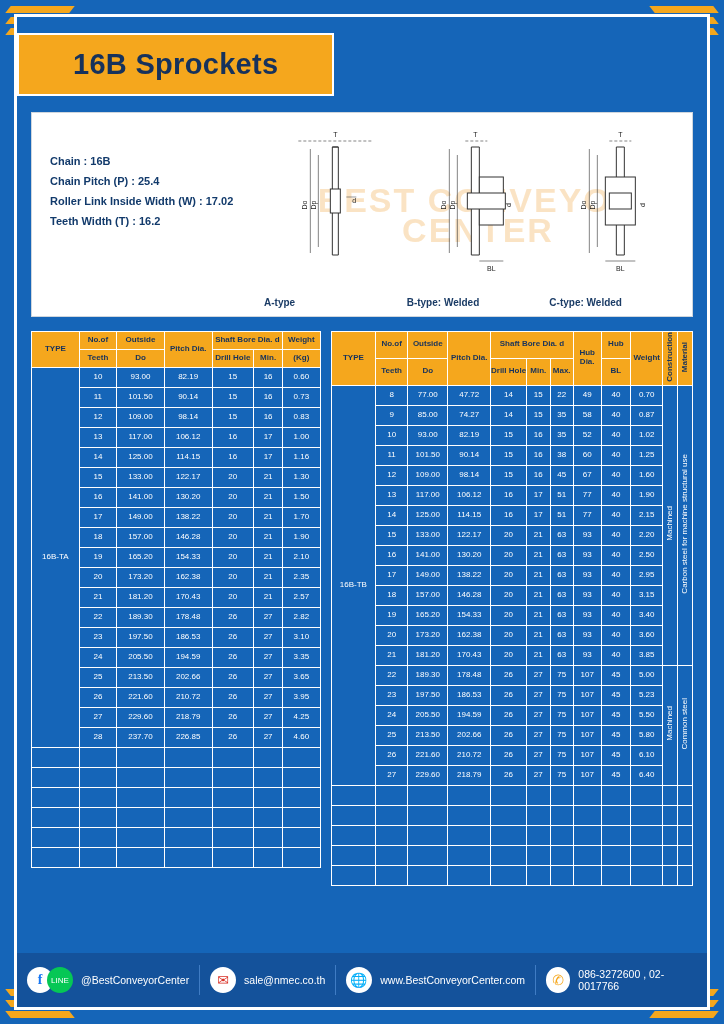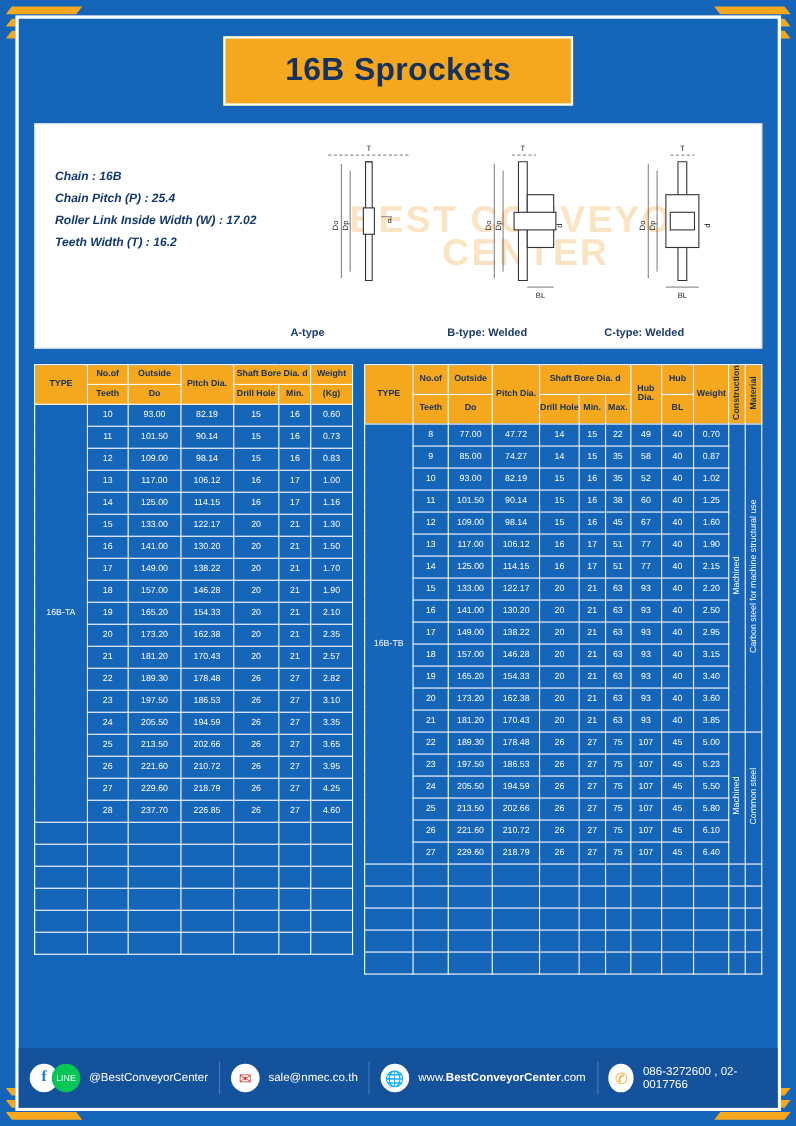--- a/index.html
+++ b/index.html
@@ -31,33 +31,33 @@
   .corner.br span:nth-child(1){ bottom:0; transform:skewX(-38deg);} 
   .corner.br span:nth-child(2){ bottom:11px; right:0; left:auto; transform:skewX(-38deg); width:78%;}
   .corner.br span:nth-child(3){ bottom:22px; right:0; left:auto; transform:skewX(-38deg); width:56%;}
 
   .page {
     position:absolute; left:14px; top:14px; width:696px; height:996px;
     background:#1565b8; border:3px solid #ffffff;
   }
 
   
-  .title-wrap { display:flex; justify-content:center; margin-top:16px;border-radius:30px; }
+  .title-wrap { display:flex; margin-top:16px;border-radius:30px; }
   .title {
     background:#f5a71d; color:#16325c;
     font-size:29px; font-weight:bold; letter-spacing:.3px;
     padding:13px 54px; border:2px solid #ffffff;
   }
 
   
   .panel {
     margin:16px 14px 0 14px; background:#ffffff; border:1px solid #cfd6dd;
     height:205px; display:flex; position:relative; overflow:hidden;
   }
-  .spec { width:232px; padding:38px 0 18px 18px;font-style:italic; }
+  .spec { width:232px; padding:38px 0 18px 18px; }
   .spec div {
     font-size:11px; color:#123a6b; font-weight:bold; line-height:20px;
     white-space:nowrap;
   }
   .diagrams { flex:1; position:relative; }
   .wm {
     position:absolute; left:50%; top:50%; transform:translate(-50%,-50%);
     font-size:34px; font-weight:bold; color:#f7c98a; opacity:.5;
     letter-spacing:2px; text-align:center; line-height:30px; white-space:nowrap;
   }
@@ -83,21 +83,21 @@
   .vcell { font-size:8px; }
   .tA { width:294px; }
   .tB { width:368px; }
 
   
   .footer {
     position:absolute; left:0; bottom:0; width:100%; height:54px;
     background:#14529b; display:flex; align-items:center;
   }
   .fitem { display:flex; align-items:center; gap:8px; padding:0 10px; color:#ffffff; font-size:10.5px; }
-  .fitem b { font-weight:bold; }
+  .fitem b { font-weight:normal; }
   .fsep { width:1px; height:30px; background:#3f7cc4; }
   .circle {
     width:26px; height:26px; border-radius:50%; background:#ffffff;
     display:flex; align-items:center; justify-content:center; font-size:14px;
   }
   .circle.fb { color:#1877f2; font-weight:bold; font-family:"Liberation Serif",serif; }
   .circle.line { background:#06c755; color:#ffffff; font-size:8px; font-weight:normal; margin-left:-14px; }
   .circle.mail { color:#d93025; }
   .circle.web { color:#1a73e8; }
   .circle.tel { color:#f5a71d; }

